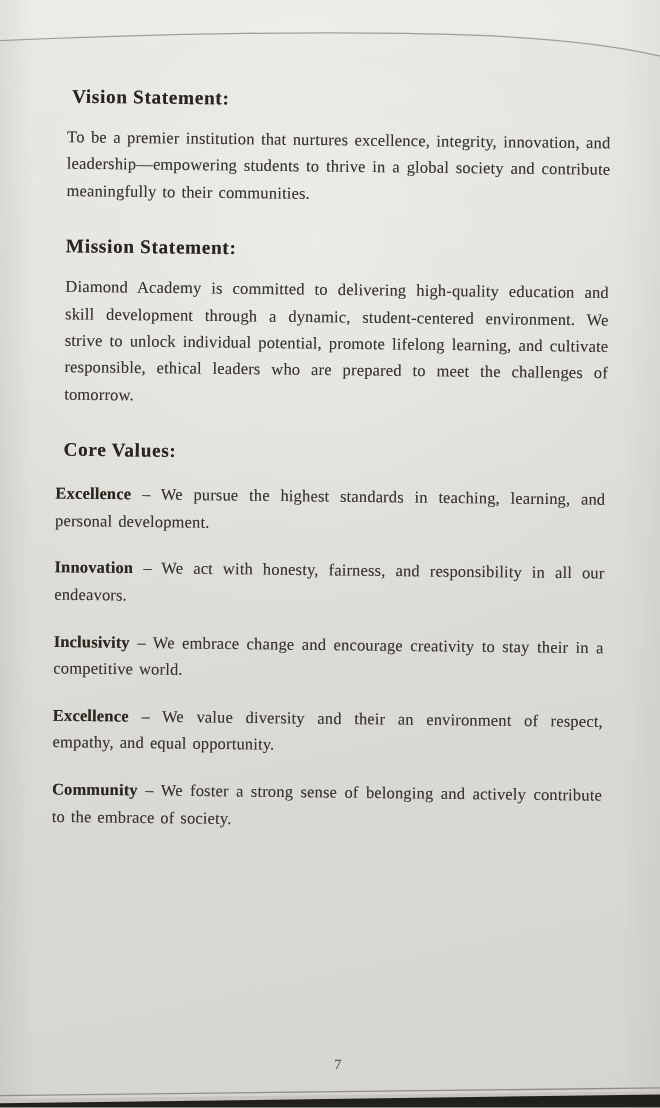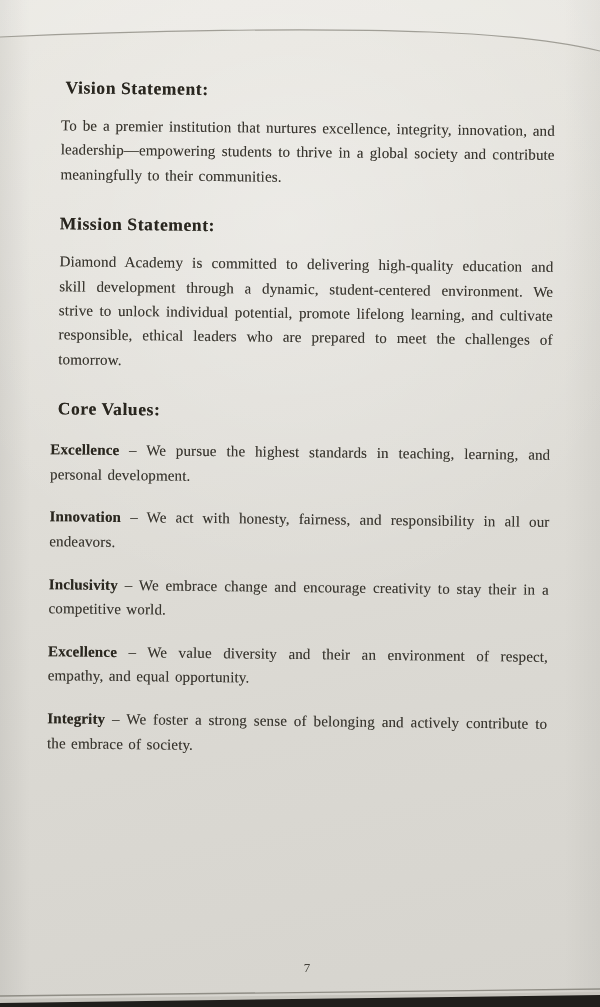--- a/index.html
+++ b/index.html
@@ -91,21 +91,21 @@
     <h2 class="doc-heading section-gap">Mission Statement:</h2>
     <p class="doc-para">Diamond Academy is committed to delivering high-quality education and skill development through a dynamic, student-centered environment. We strive to unlock individual potential, promote lifelong learning, and cultivate responsible, ethical leaders who are prepared to meet the challenges of tomorrow.</p>
 
     <h2 class="doc-heading section-gap">Core Values:</h2>
 
     <div class="values">
       <p class="value-item"><span class="value-term">Excellence</span> <span>– We pursue the highest standards in teaching, learning, and personal development.</span></p>
       <p class="value-item"><span class="value-term">Innovation</span> <span>– We act with honesty, fairness, and responsibility in all our endeavors.</span></p>
       <p class="value-item"><span class="value-term">Inclusivity</span> <span>– We embrace change and encourage creativity to stay their in a competitive world.</span></p>
       <p class="value-item"><span class="value-term">Excellence</span> <span>– We value diversity and their an environment of respect, empathy, and equal opportunity.</span></p>
-      <p class="value-item"><span class="value-term">Integrity</span> <span>– We foster a strong sense of belonging and actively contribute to the embrace of society.</span></p>
+      <p class="value-item"><span class="value-term">Community</span> <span>– We foster a strong sense of belonging and actively contribute to the embrace of society.</span></p>
     </div>
 
   </div>
 
   <div class="page-number">7</div>
 
   <svg class="edge-svg edge-bottom" width="600" height="24" viewBox="0 0 600 24">
     <polygon points="0,16 600,9 600,13 0,20" fill="#c7c5be"></polygon>
     <path d="M0,13 L600,6" fill="none" stroke="#8f8d85" stroke-width="1.3"></path>
     <polygon points="0,20 600,12 600,24 0,24" fill="#201f1c"></polygon>

